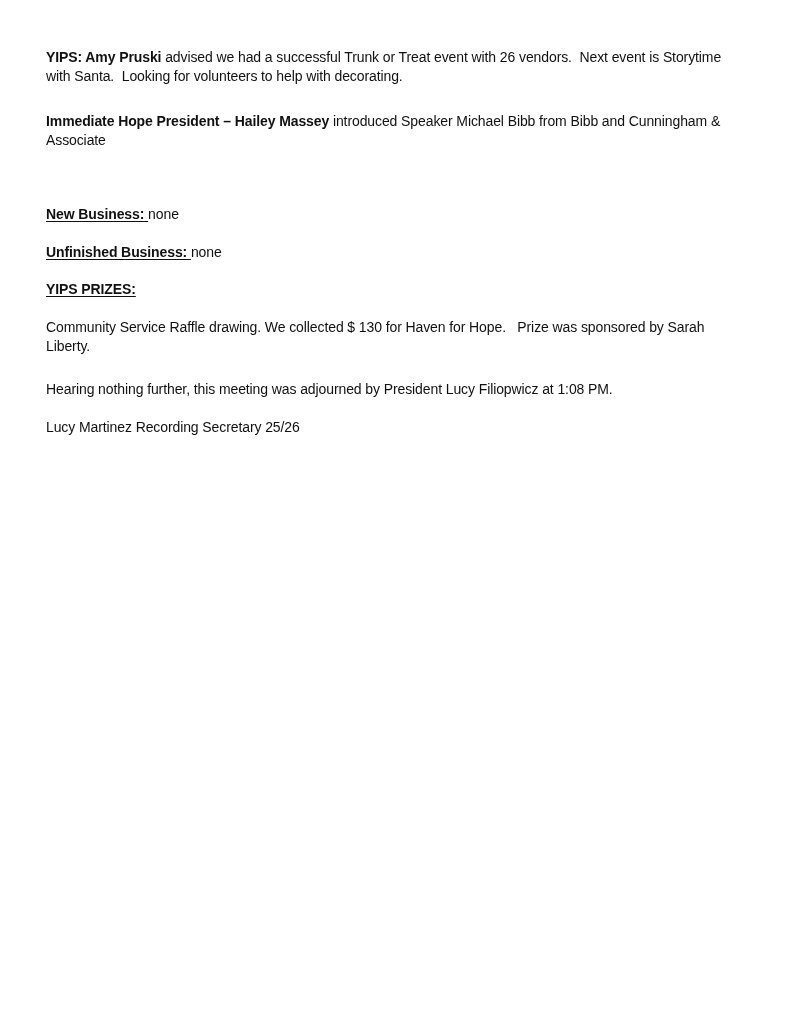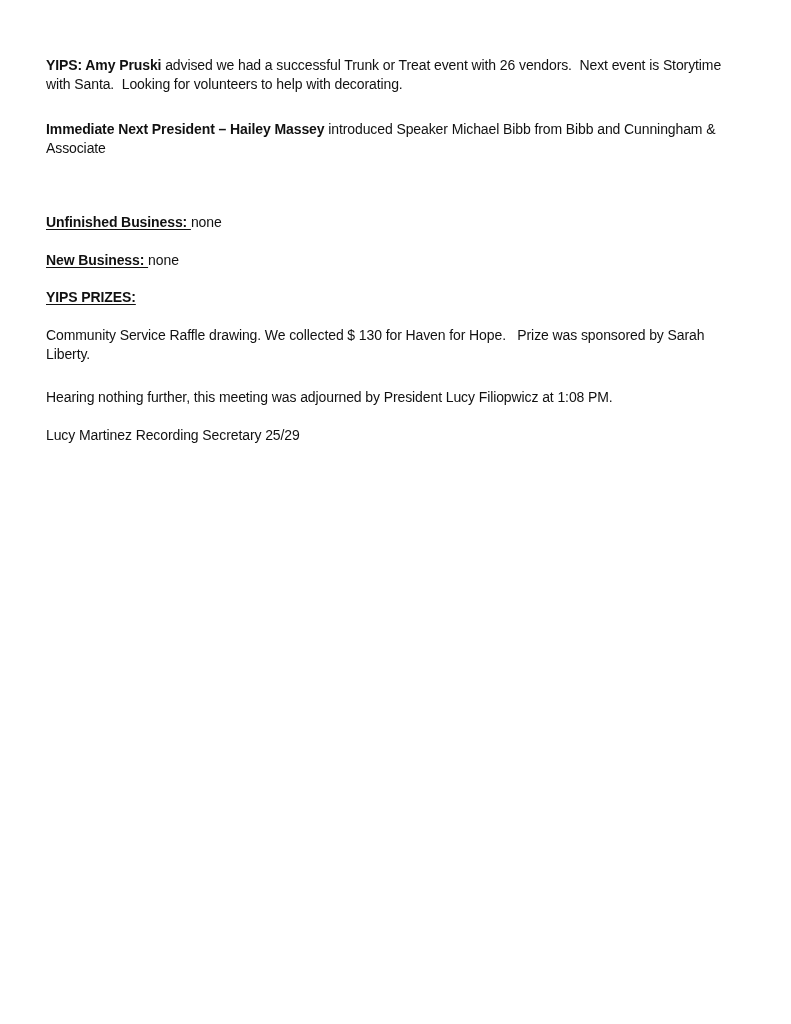--- a/index.html
+++ b/index.html
@@ -4,21 +4,21 @@
 <style>
   html, body {
     margin: 0;
     padding: 0;
     background: #ffffff;
   }
   .page {
     position: relative;
     width: 791px;
     height: 891px;
-    margin: 8px auto;
+    margin: 0 auto;
     background: #ffffff;
     overflow: hidden;
     box-sizing: border-box;
     padding: 48px 46px 0 46px;
     font-family: "Liberation Sans", "DejaVu Sans", sans-serif;
     font-size: 14px;
     line-height: 19px;
     letter-spacing: -0.1px;
     color: #111111;
   }
@@ -35,31 +35,31 @@
   .mb-24 { margin-bottom: 24px; }
 </style>
 </head>
 <body>
 
 <div class="page">
 
   <p class="para mb-26"><strong class="run b">YIPS: Amy Pruski</strong><span class="run"> advised we had a successful Trunk or Treat event with 26 vendors.  Next event is Storytime
 with Santa.  Looking for volunteers to help with decorating.</span></p>
 
-  <p class="para mb-55"><strong class="run b">Immediate Next President – Hailey Massey</strong><span class="run"> introduced Speaker Michael Bibb from Bibb and Cunningham &amp;
+  <p class="para mb-55"><strong class="run b">Immediate Hope President – Hailey Massey</strong><span class="run"> introduced Speaker Michael Bibb from Bibb and Cunningham &amp;
 Associate</span></p>
 
+  <p class="para"><strong class="run b u">New Business: </strong><span class="run">none</span></p>
+
   <p class="para"><strong class="run b u">Unfinished Business: </strong><span class="run">none</span></p>
-
-  <p class="para"><strong class="run b u">New Business: </strong><span class="run">none</span></p>
 
   <p class="para"><strong class="run b u">YIPS PRIZES:</strong></p>
 
 
   <p class="para run mb-24">Community Service Raffle drawing. We collected $ 130 for Haven for Hope.   Prize was sponsored by Sarah
 Liberty.</p>
 
   <p class="para run mb-19">Hearing nothing further, this meeting was adjourned by President Lucy Filiopwicz at 1:08 PM.</p>
 
 
-  <p class="para run">Lucy Martinez Recording Secretary 25/29</p>
+  <p class="para run">Lucy Martinez Recording Secretary 25/26</p>
 
 </div>
 
 </body></html>

